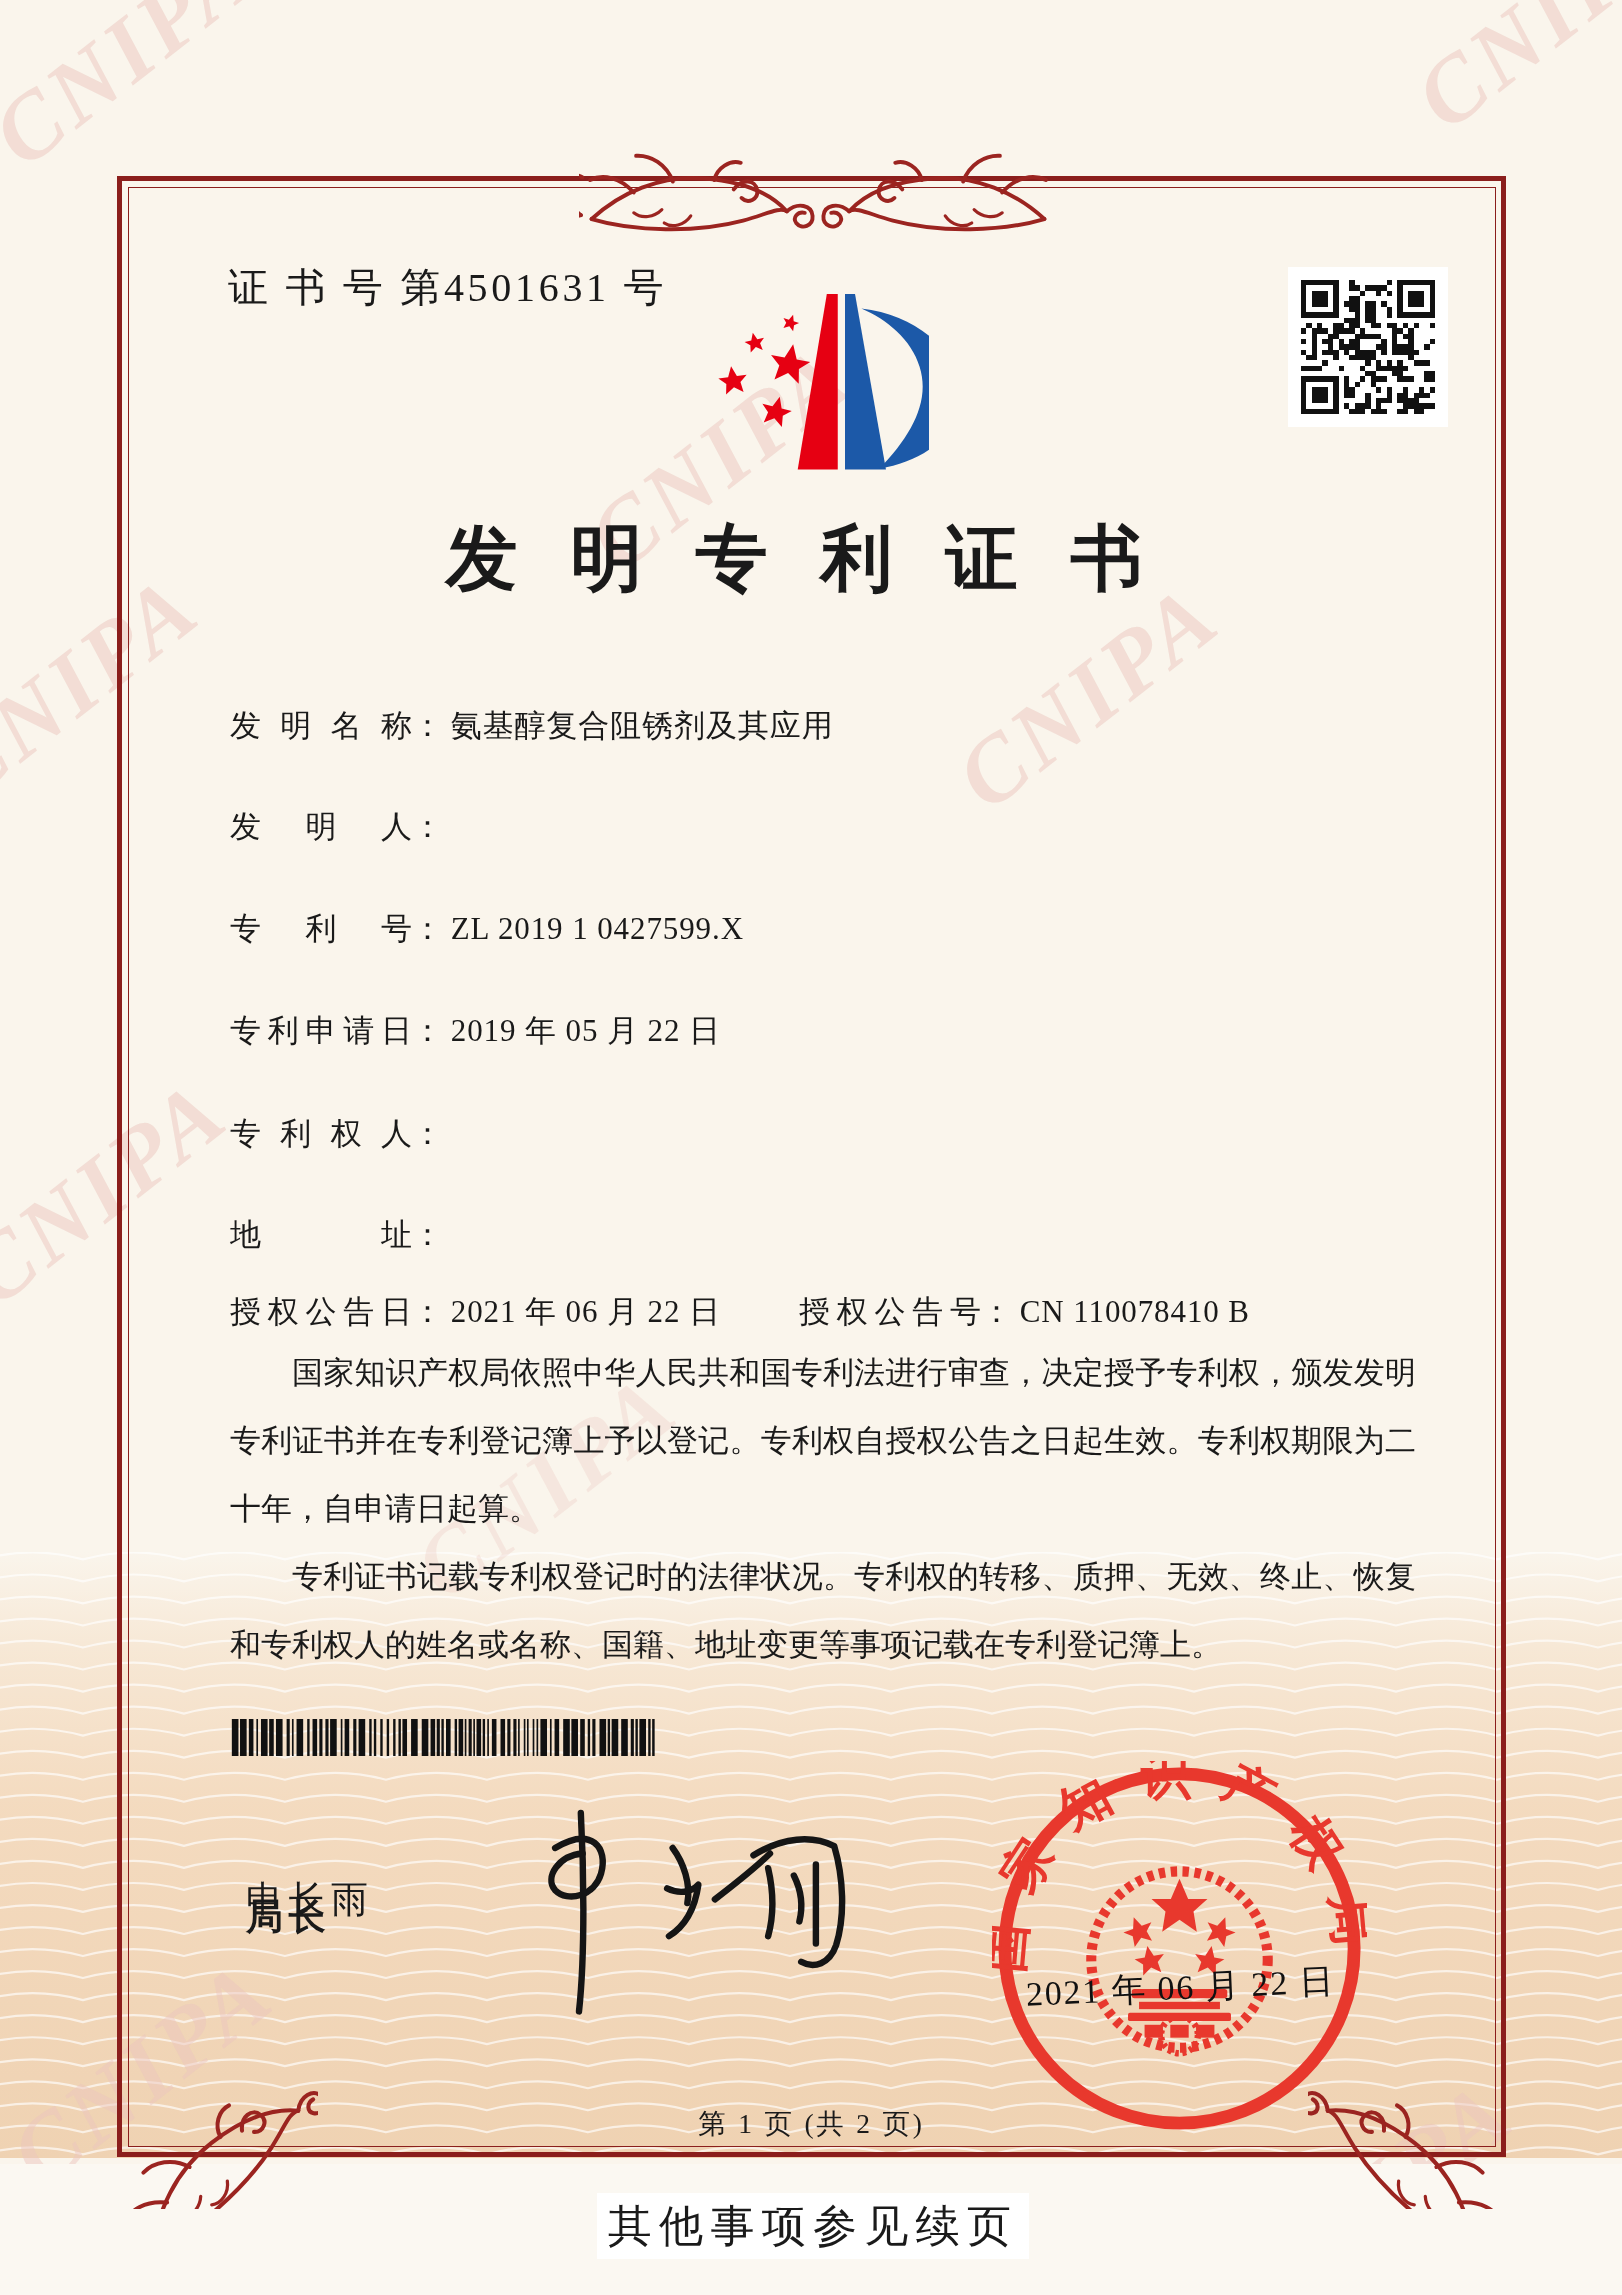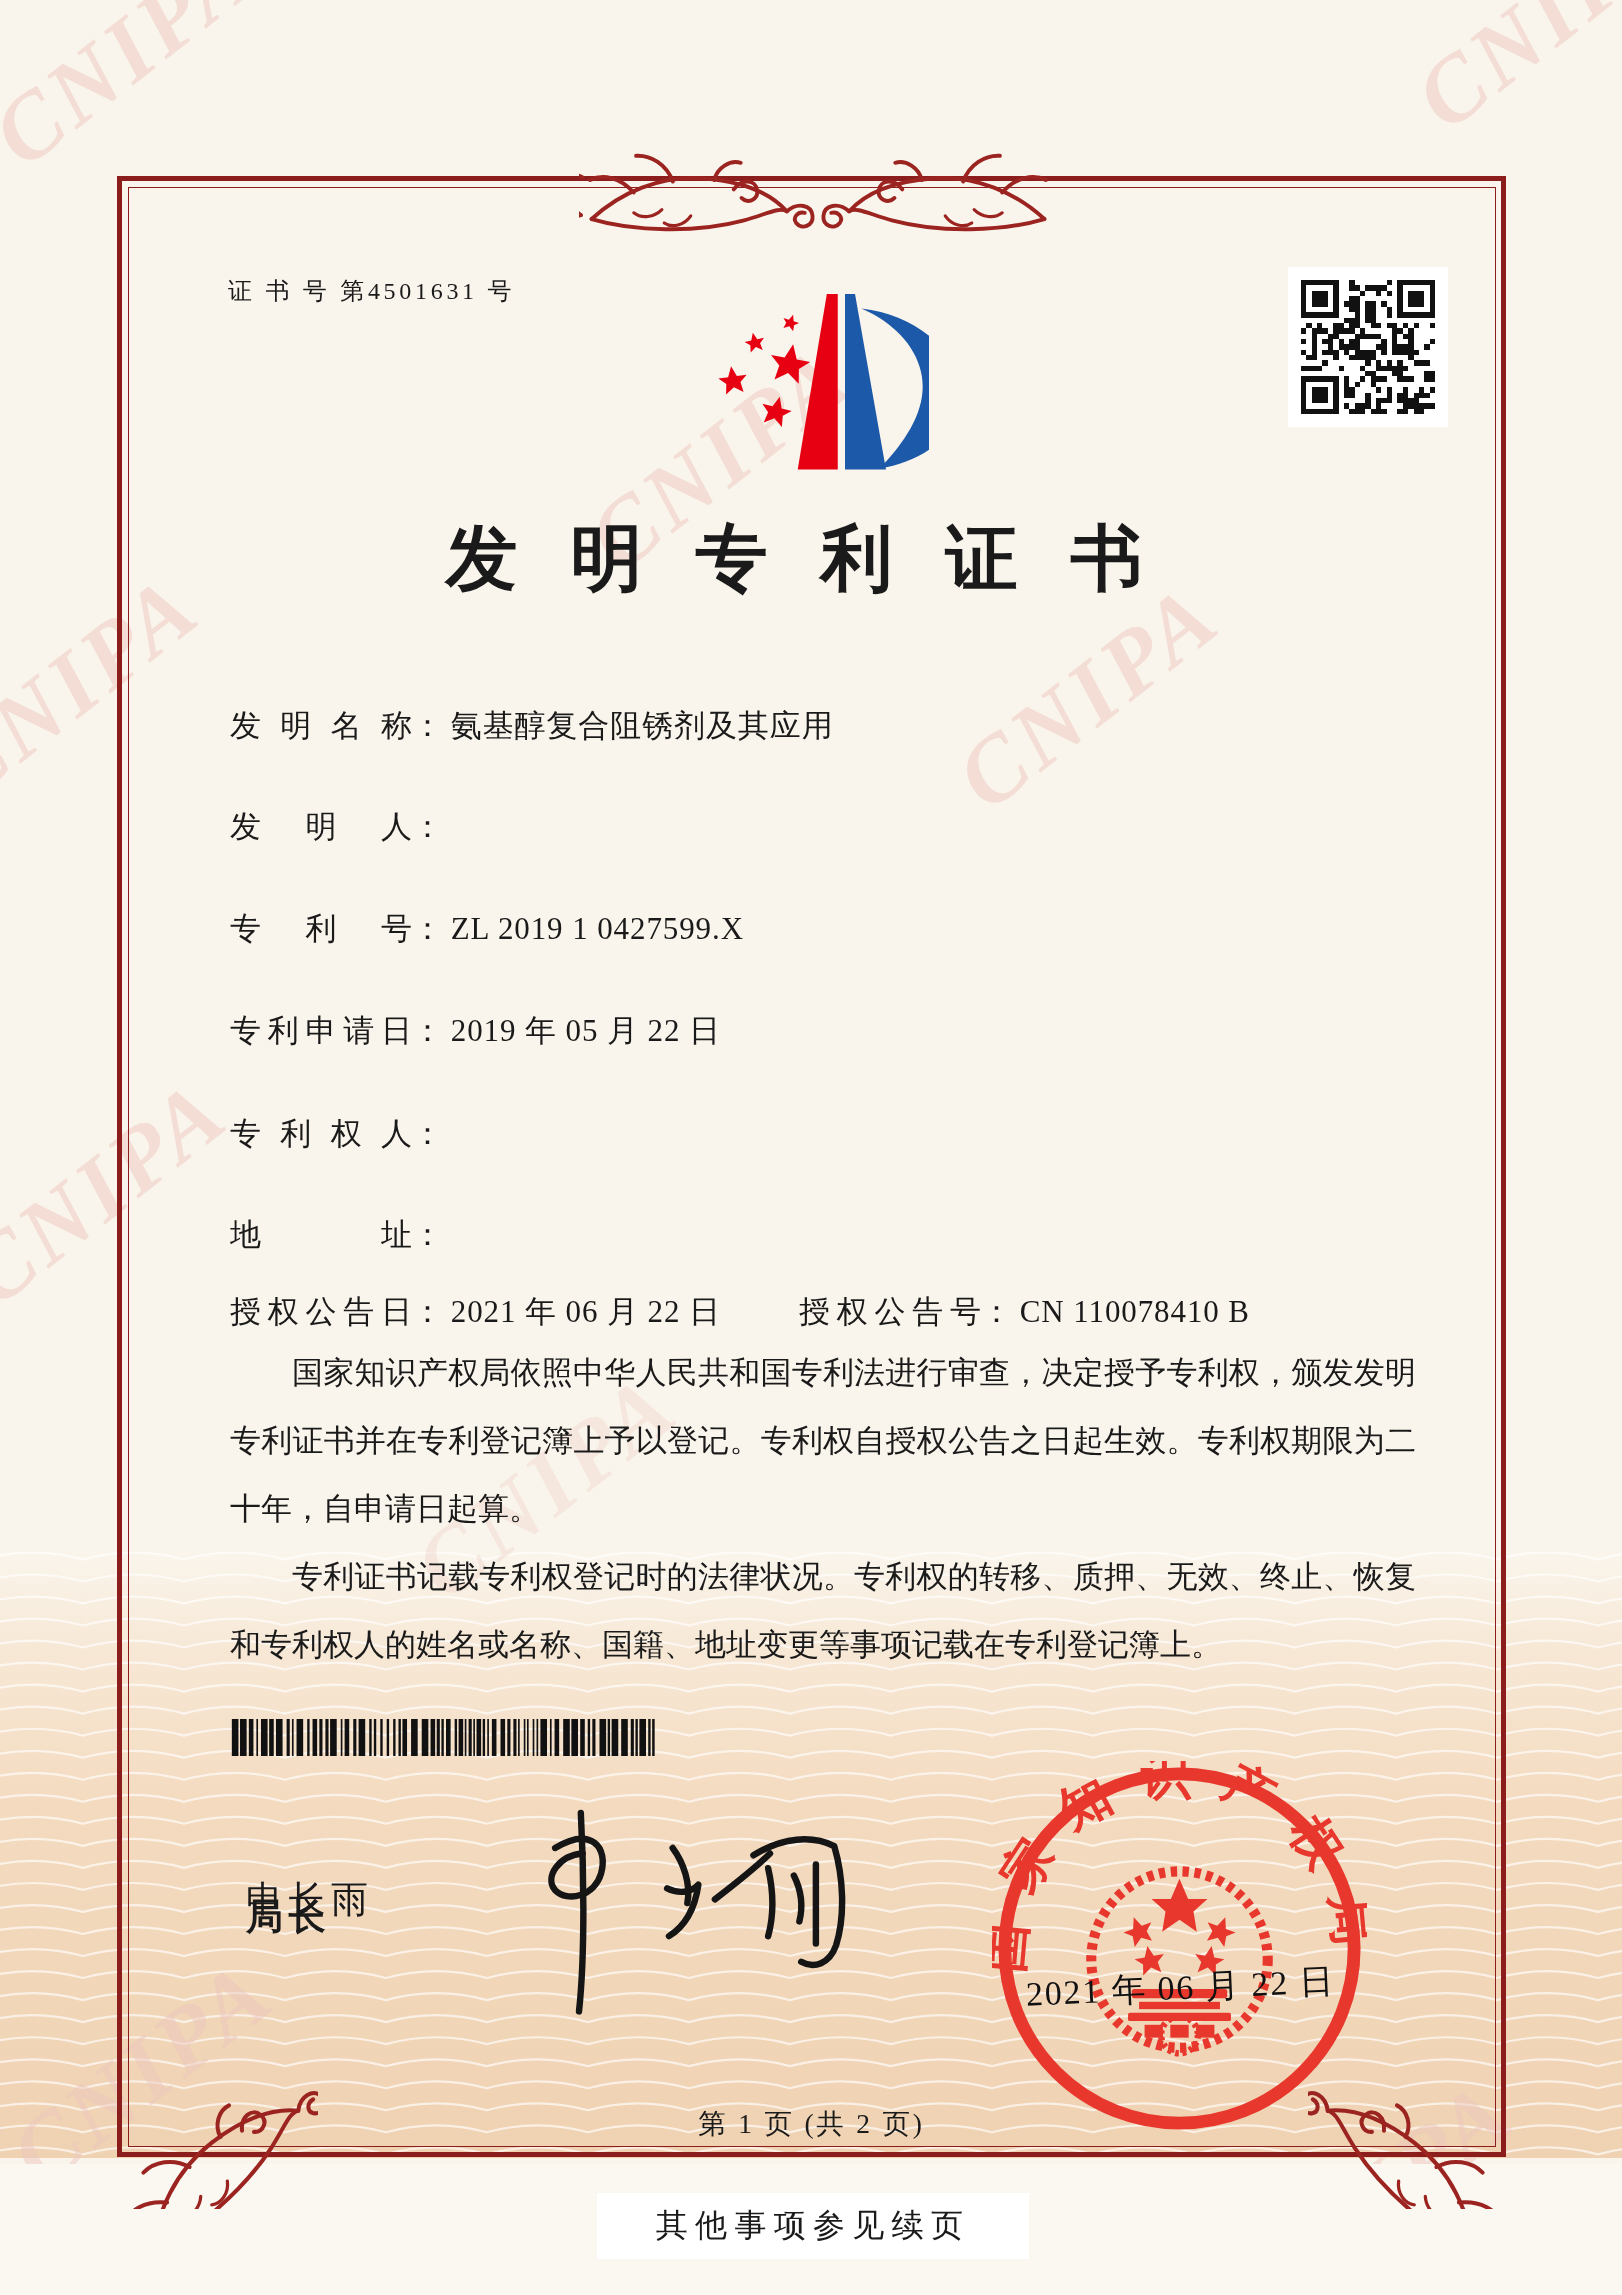--- a/index.html
+++ b/index.html
@@ -28,23 +28,23 @@
   }
   
   .band{
     left:0;top:1552px;width:1623px;height:606px;z-index:0;
     background:linear-gradient(180deg,rgba(243,216,186,0) 0%,rgba(243,216,186,0.45) 16%,rgba(242,212,180,0.8) 42%,#efd2b2 100%);
   }
   .band svg{position:absolute;left:0;top:0;}
   .below-strip{left:0;top:2164px;width:1623px;height:132px;background:#fbf8f2;z-index:1;}
   .cont-box{left:597px;top:2193px;width:432px;height:66px;background:#ffffff;z-index:2;
     display:flex;align-items:center;justify-content:center;}
-  .cont-text{font-size:32px;letter-spacing:7.3px;}
-  
-  .certno{left:228px;top:275px;font-size:24px;letter-spacing:3.7px;z-index:3;}
+  .cont-text{font-size:44px;letter-spacing:7.3px;}
+  
+  .certno{left:228px;top:260px;font-size:40px;letter-spacing:3.7px;z-index:3;}
   .logo{left:701px;top:283px;width:228px;height:191px;z-index:3;}
   .qr{left:1288px;top:267px;width:160px;height:160px;background:#fff;padding:13px;box-sizing:border-box;z-index:3;}
   .qr svg{width:134px;height:134px;display:block;}
   .title{
     left:0;top:511px;width:1588px;text-align:center;z-index:3;
     font-size:72px;font-weight:bold;letter-spacing:53px;text-indent:53px;
   }
   
   .field-row{left:230px;width:1221px;font-size:31px;z-index:3;white-space:nowrap;}
   .flabel{display:inline-flex;align-items:baseline;}

